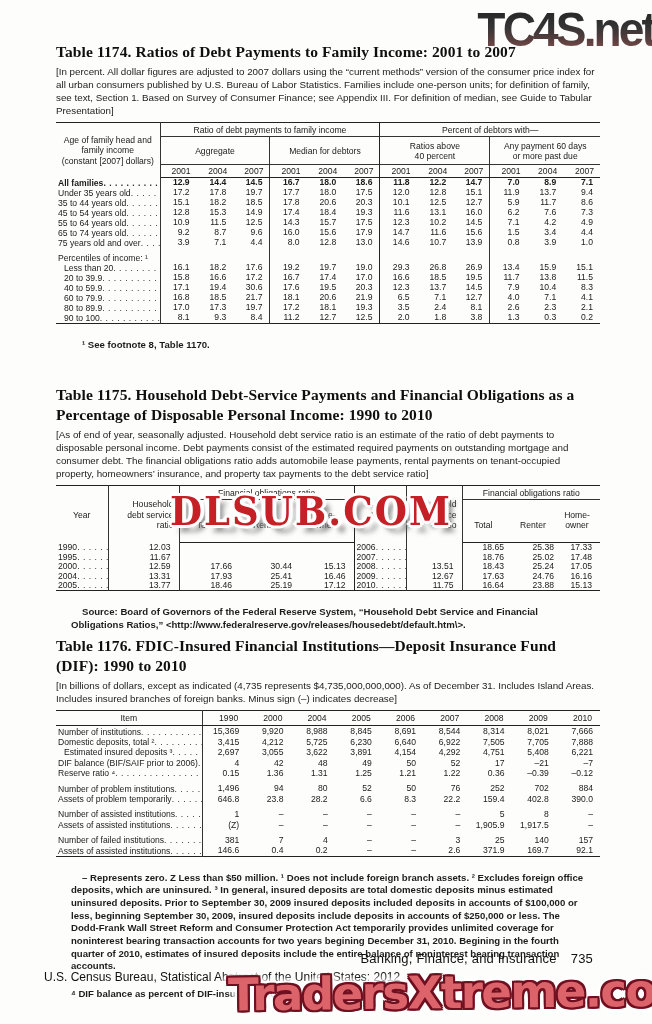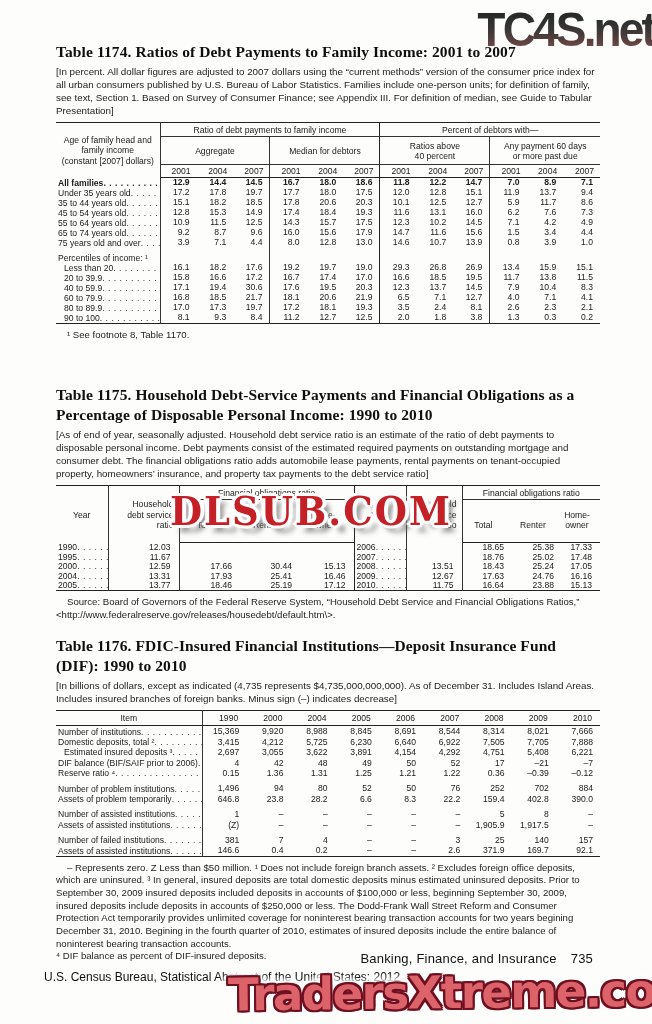--- a/index.html
+++ b/index.html
@@ -57,21 +57,21 @@
 
   
   #t1176 thead th{border-bottom:1.2px solid #222;height:14px;}
   #t1176 th.itemh{border-right:1px solid #333;}
   #t1176 th.yh{text-align:right;padding-right:8px;}
   #t1176 td.stub{border-right:1px solid #333;}
   #t1176 td.num{text-align:right;padding-right:7px;height:10.4px;line-height:10.4px;white-space:nowrap;}
   #t1176 tr.gap td{padding-top:5px;}
 
   .fnblock{margin-top:5px;}
-  .fn{font-size:9.6px;line-height:1.32;text-indent:11px;margin:0;color:#1d1d1d;}
+  .fn{font-size:9.6px;line-height:1.32;text-indent:11px;margin:15px;color:#1d1d1d;font-weight:bold;}
   .fn.noind{text-indent:0;}
   .fn .ital{font-style:italic;}
 
   
   .pg-head{position:absolute;top:951px;right:59px;font-size:13px;color:#111;
            font-family:"Liberation Sans",sans-serif;letter-spacing:.2px;}
   .pg-head .num{margin-left:14px;}
   .credit{position:absolute;left:44px;top:970px;font-size:12px;color:#111;}
 
   

